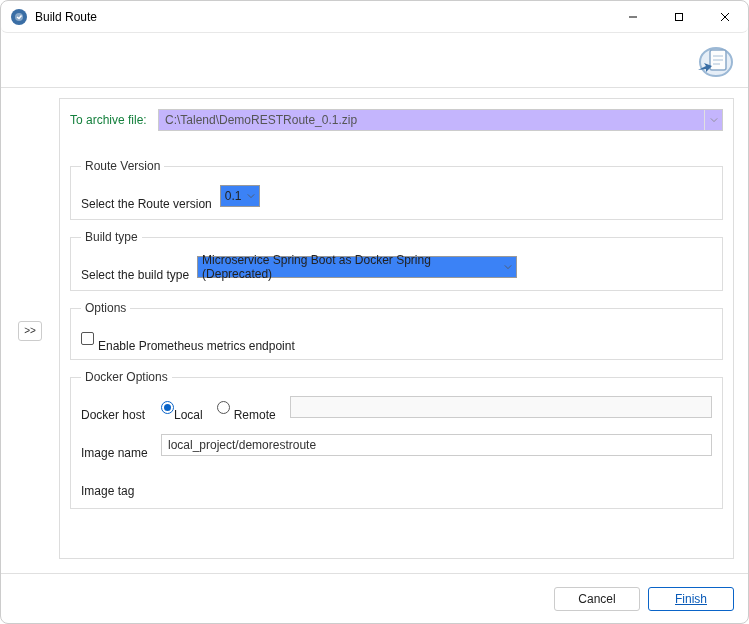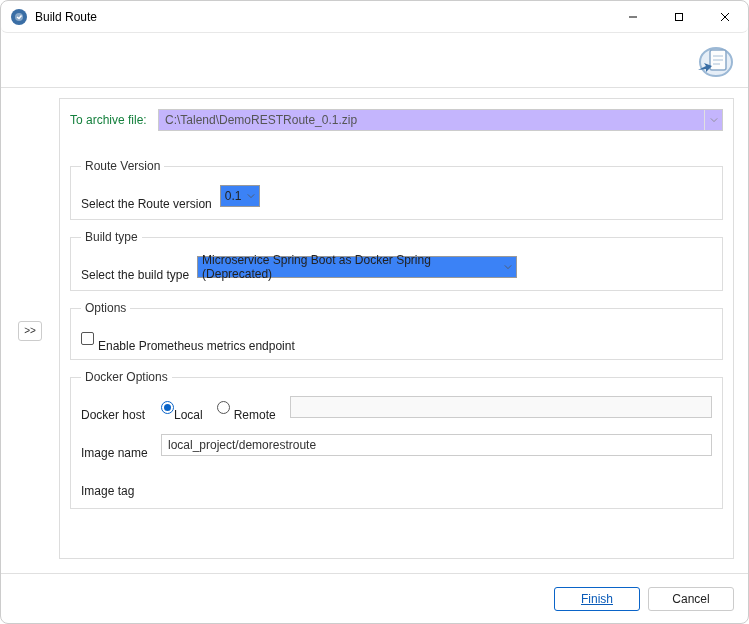--- a/index.html
+++ b/index.html
@@ -178,17 +178,17 @@
         <input class="full-input" value="local_project/demorestroute" style="">
 
         <span class="field-label">Image tag</span>
       </div>
     </fieldset>
 
   </div>
 </div>
 
 <div class="footer">
+  <span class="f-btn">Cancel</span>
   <span class="f-btn primary">
       <span>Finish</span>
     </span>
-  <span class="f-btn">Cancel</span>
 </div>
 
 </body></html>

